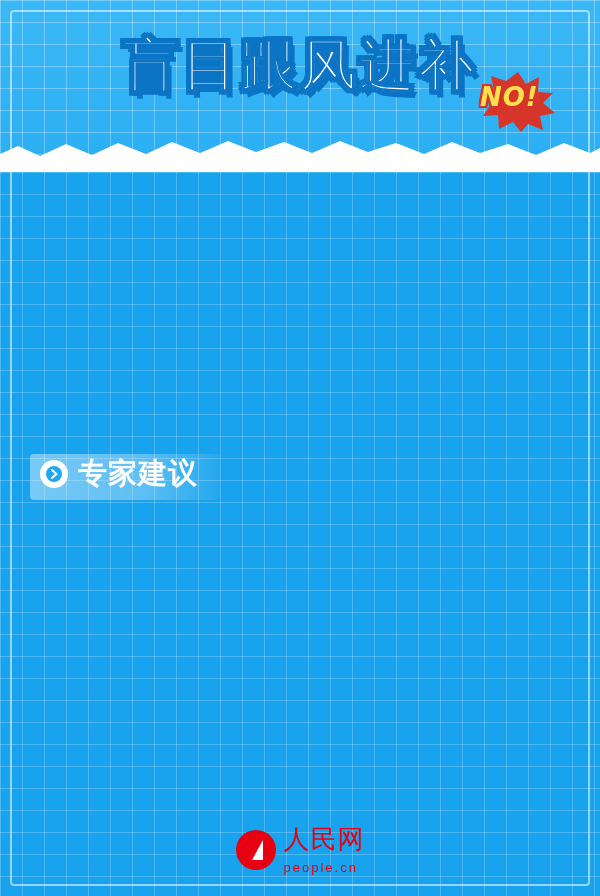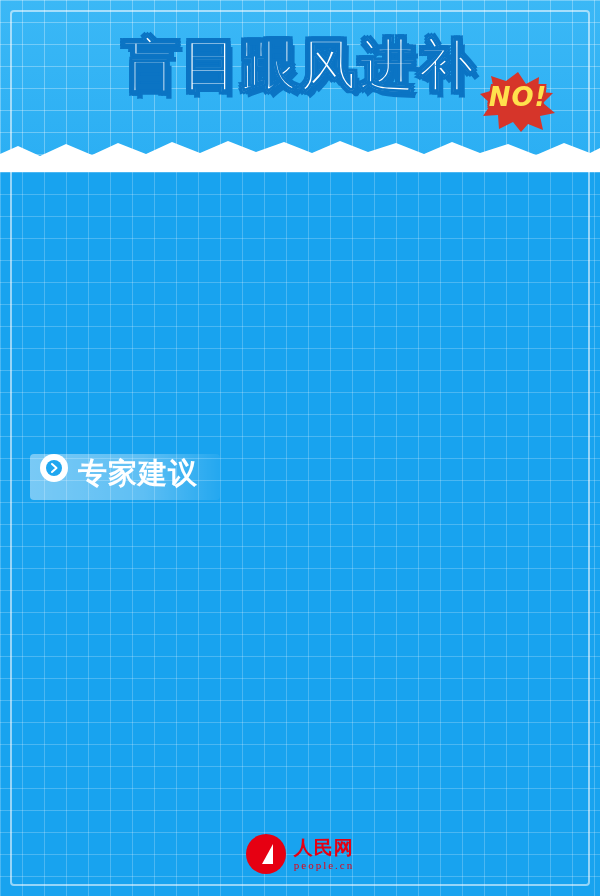--- a/index.html
+++ b/index.html
@@ -83,21 +83,21 @@
     height: 60px;
   }
   .no-badge .star {
     position: absolute;
     inset: 0;
   }
   .no-badge .no-text {
     position: absolute;
     left: 0; top: 10px;
     width: 76px;
-    text-align: center;
+    text-align: left;
     font-family: "DejaVu Sans", sans-serif;
     font-size: 26px;
     font-weight: bold;
     font-style: italic;
     color: #ffe14d;
     text-shadow: 2px 0 0 #d6352a, -2px 0 0 #d6352a, 0 2px 0 #d6352a, 0 -2px 0 #d6352a,
                  2px 2px 0 #d6352a, -2px 2px 0 #d6352a, 2px -2px 0 #d6352a, -2px -2px 0 #d6352a;
     letter-spacing: 1px;
   }
 
@@ -129,21 +129,21 @@
     width: 540px;
   }
 
   
   .section-head {
     position: absolute;
     left: 30px;
     top: 282px;
     height: 46px;
     display: flex;
-    align-items: flex-start;
+    align-items: center;
     padding: 0 22px 6px 10px;
     background: linear-gradient(90deg, rgba(255,255,255,0.42) 0%, rgba(255,255,255,0.30) 60%, rgba(255,255,255,0.05) 100%);
     border-radius: 4px;
   }
   .section-head .dot {
     width: 28px; height: 28px;
     border-radius: 50%;
     background: #ffffff;
     display: flex;
     align-items: center;
@@ -192,31 +192,31 @@
     border-bottom: 20px solid #ffffff;
     transform: translateX(2px);
   }
   .logo-text {
     display: flex;
     flex-direction: column;
     line-height: 1;
   }
   .logo-cn {
     font-family: "DejaVu Sans", sans-serif;
-    font-size: 19px;
-    font-weight: bold;
+    font-size: 26px;
+    font-weight: normal;
     color: #e60012;
     letter-spacing: 1px;
   }
   .logo-en {
-    font-family: Liberation Serif, serif;
-    font-size: 11px;
+    font-family: Liberation Sans, sans-serif;
+    font-size: 13px;
     color: #e60012;
     letter-spacing: 2px;
-    margin-top: 3px;
+    margin-top: 9px;
   }
 </style>
 </head>
 <body>
 
 <div class="poster">
 
   <div class="header">
     <div class="title-wrap">
       <span class="title">盲目跟风进补</span>

